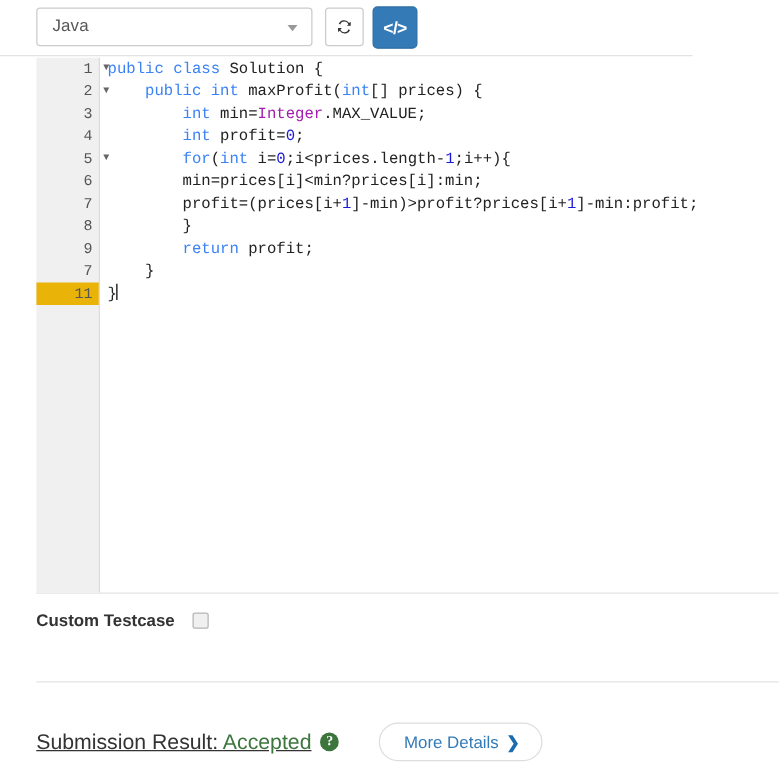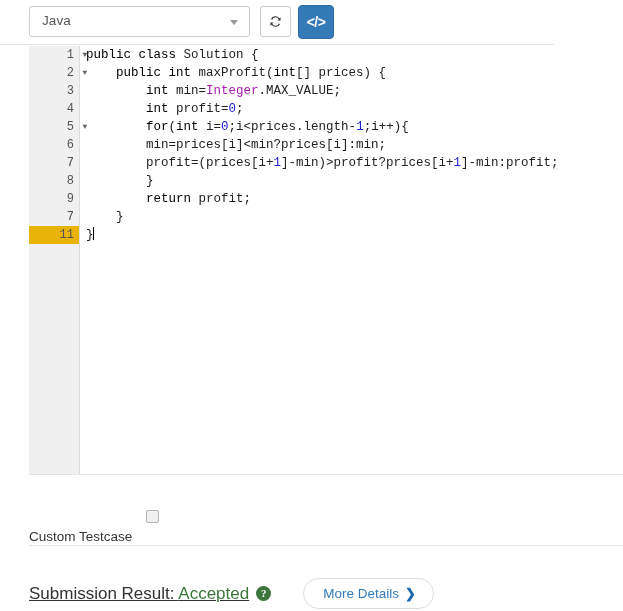--- a/index.html
+++ b/index.html
@@ -126,43 +126,42 @@
     left: 51px; top: 0;
     right: 0; bottom: 0;
     padding-left: 6px;
     font-family: "Liberation Mono", monospace;
     font-size: 12.5px;
     line-height: 18px;
     color: #222222;
     white-space: pre;
   }
   .cline { height: 18px; }
-  .kw   { color: #000000; }
+  .kw   { color: #3b82f6; }
   .typ  { color: #a21caf; }
   .num  { color: #1a1ad6; }
   .cursor {
     display: inline-block;
     width: 1px; height: 13px;
     background: #000000;
     vertical-align: -2px;
     margin-left: -1px;
   }
 
   
   #custom-testcase {
     position: absolute;
     left: 29px; top: 489px;
     display: flex;
     align-items: center;
   }
   #custom-testcase .label {
     font-size: 13.5px;
-    font-weight: normal;
+    font-weight: bold;
     color: #333333;
-    margin-top: 40px;
   }
   #testcase-checkbox {
     margin-left: 14px;
     width: 13px; height: 13px;
     box-sizing: border-box;
     border: 1px solid #b5b5b5;
     border-radius: 2px;
     background: #f0f0f0;
     cursor: pointer;
   }

